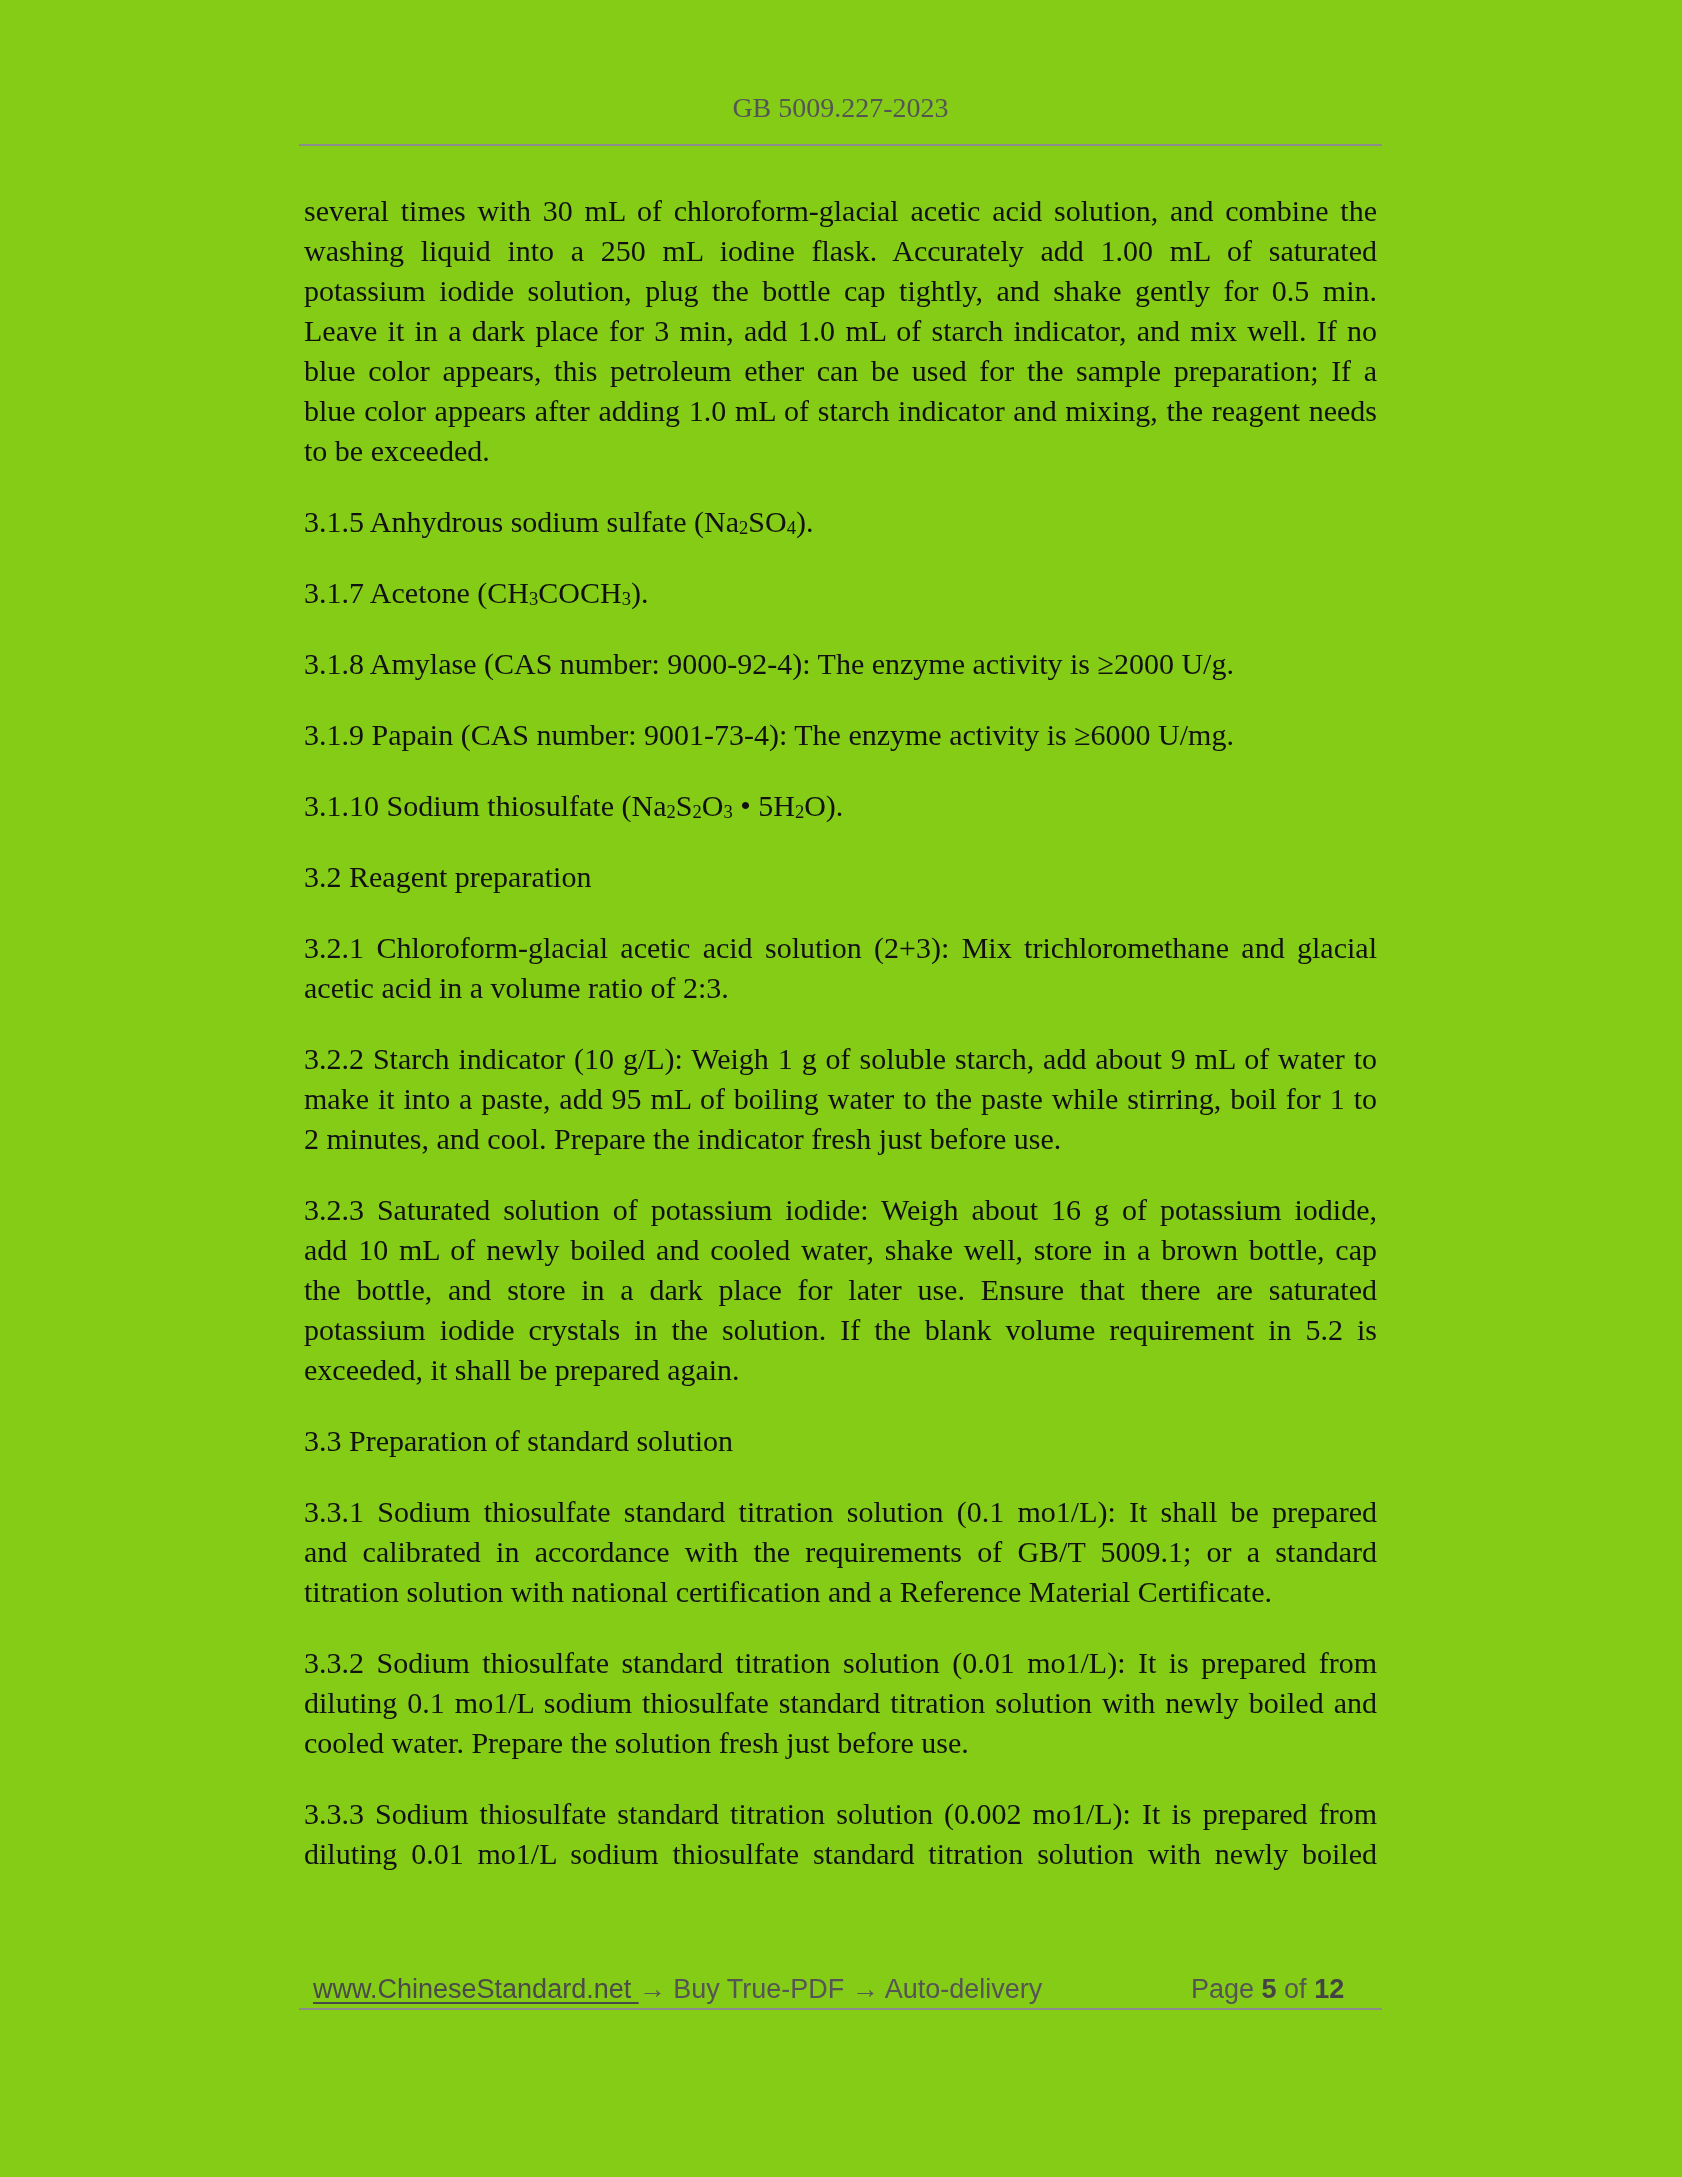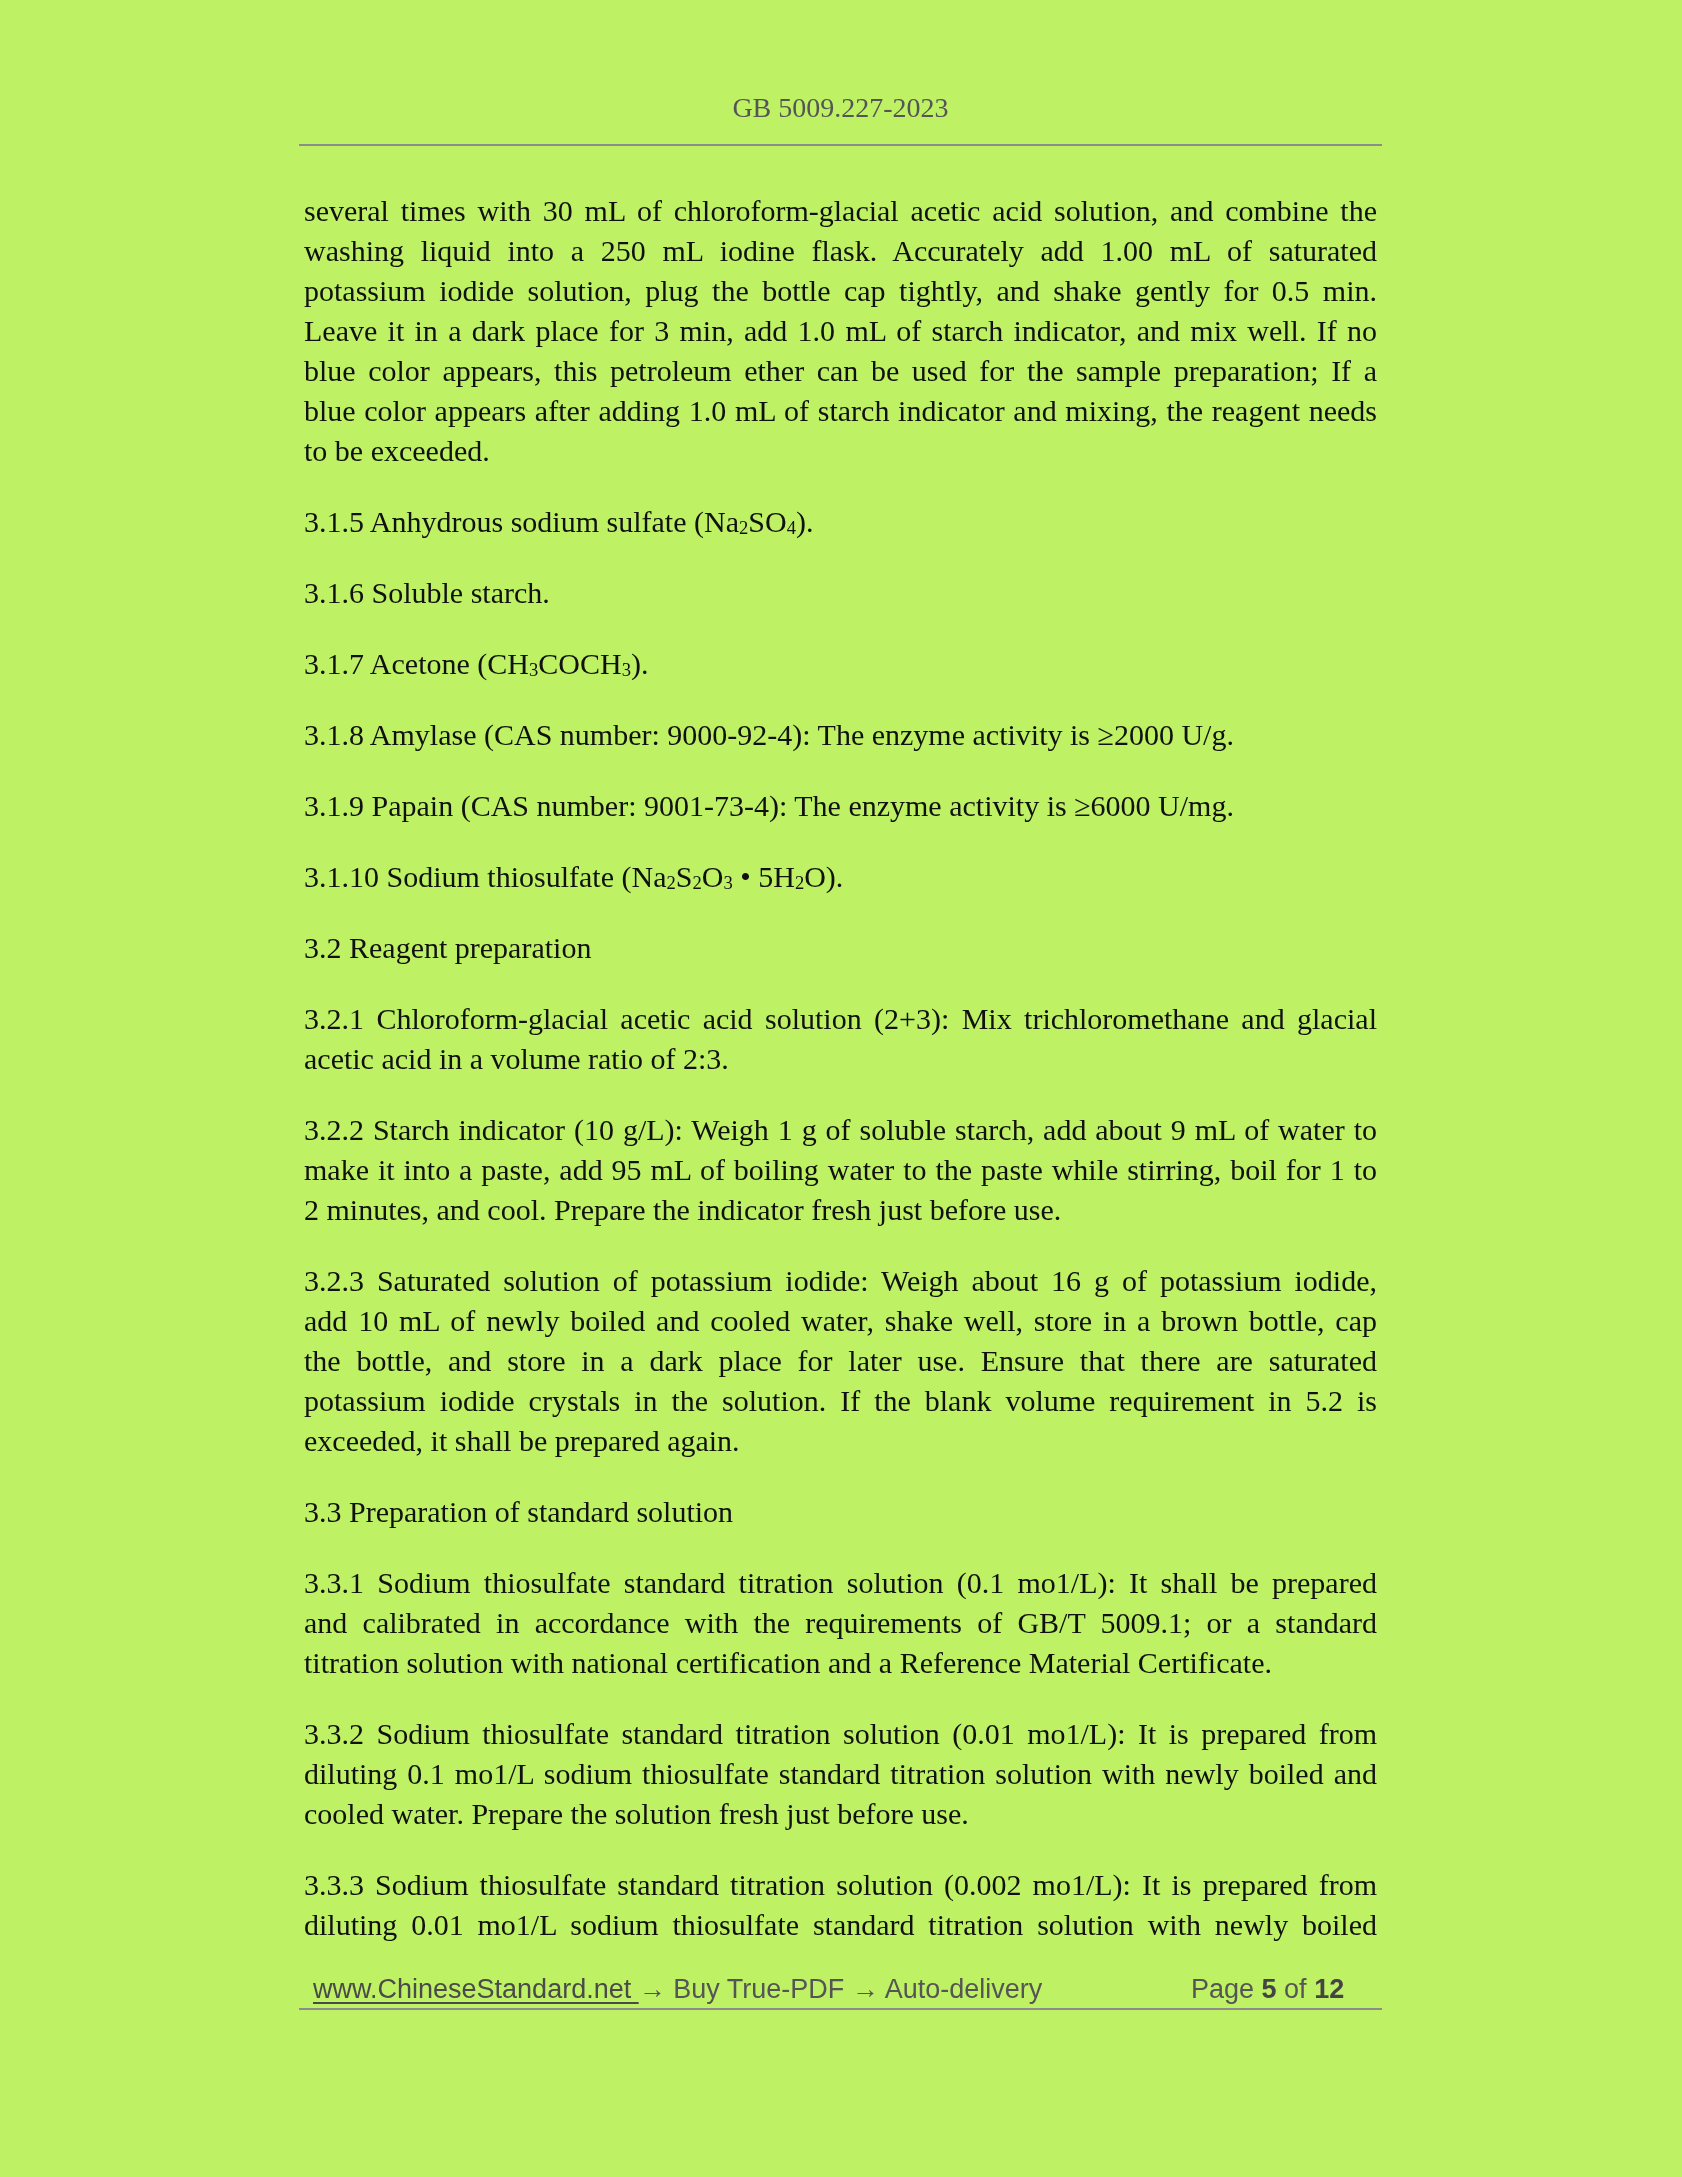--- a/index.html
+++ b/index.html
@@ -1,17 +1,17 @@
 <!DOCTYPE html>
 <html style="font-size:14px"><head>
 <meta charset="utf-8">
 <style>
   html, body { margin: 0; padding: 0; background: #ffffff; }
   body { width: 1683px; height: 2177px; position: relative; overflow: hidden; }
-  .page { position: absolute; left: 0; top: 0; width: 1683px; height: 2177px; background: #bef264; }
+  .page { position: absolute; left: 0; top: 0; width: 1683px; height: 2177px; background: #84cc16; }
   .running-header {
     position: absolute; left: 299px; width: 1083px; top: 86px; height: 43px;
     text-align: center; font-family: "Liberation Serif", "DejaVu Serif", serif;
     font-size: 28px; line-height: 43px; color: #555555;
   }
   .rule { position: absolute; left: 299px; width: 1083px; height: 1.7px; background: #8c8c8c; }
   .rule.top { top: 144px; }
   .rule.bottom { top: 2008px; }
   .body {
     position: absolute; left: 304px; top: 191px; width: 1073px;
@@ -46,23 +46,20 @@
         <div class="line"><span>several times with 30 mL of chloroform-glacial acetic acid solution, and combine the</span></div>
         <div class="line"><span>washing liquid into a 250 mL iodine flask. Accurately add 1.00 mL of saturated</span></div>
         <div class="line"><span>potassium iodide solution, plug the bottle cap tightly, and shake gently for 0.5 min.</span></div>
         <div class="line"><span>Leave it in a dark place for 3 min, add 1.0 mL of starch indicator, and mix well. If no</span></div>
         <div class="line"><span>blue color appears, this petroleum ether can be used for the sample preparation; If a</span></div>
         <div class="line"><span>blue color appears after adding 1.0 mL of starch indicator and mixing, the reagent needs</span></div>
         <div class="line last"><span>to be exceeded.</span></div>
       </div>
       <div class="para">
         <div class="line last"><span class="b">3.1.5</span><span> Anhydrous sodium sulfate (Na</span><span class="sub">2</span><span>SO</span><span class="sub">4</span><span>).</span></div>
-      </div>
-      <div class="para">
-        <div class="line last"><span class="b">3.1.6</span><span> Soluble starch.</span></div>
       </div>
       <div class="para">
         <div class="line last"><span class="b">3.1.7</span><span> Acetone (CH</span><span class="sub">3</span><span>COCH</span><span class="sub">3</span><span>).</span></div>
       </div>
       <div class="para">
         <div class="line last"><span class="b">3.1.8</span><span> Amylase (CAS number: 9000-92-4): The enzyme activity is ≥2000 U/g.</span></div>
       </div>
       <div class="para">
         <div class="line last"><span class="b">3.1.9</span><span> Papain (CAS number: 9001-73-4): The enzyme activity is ≥6000 U/mg.</span></div>
       </div>

